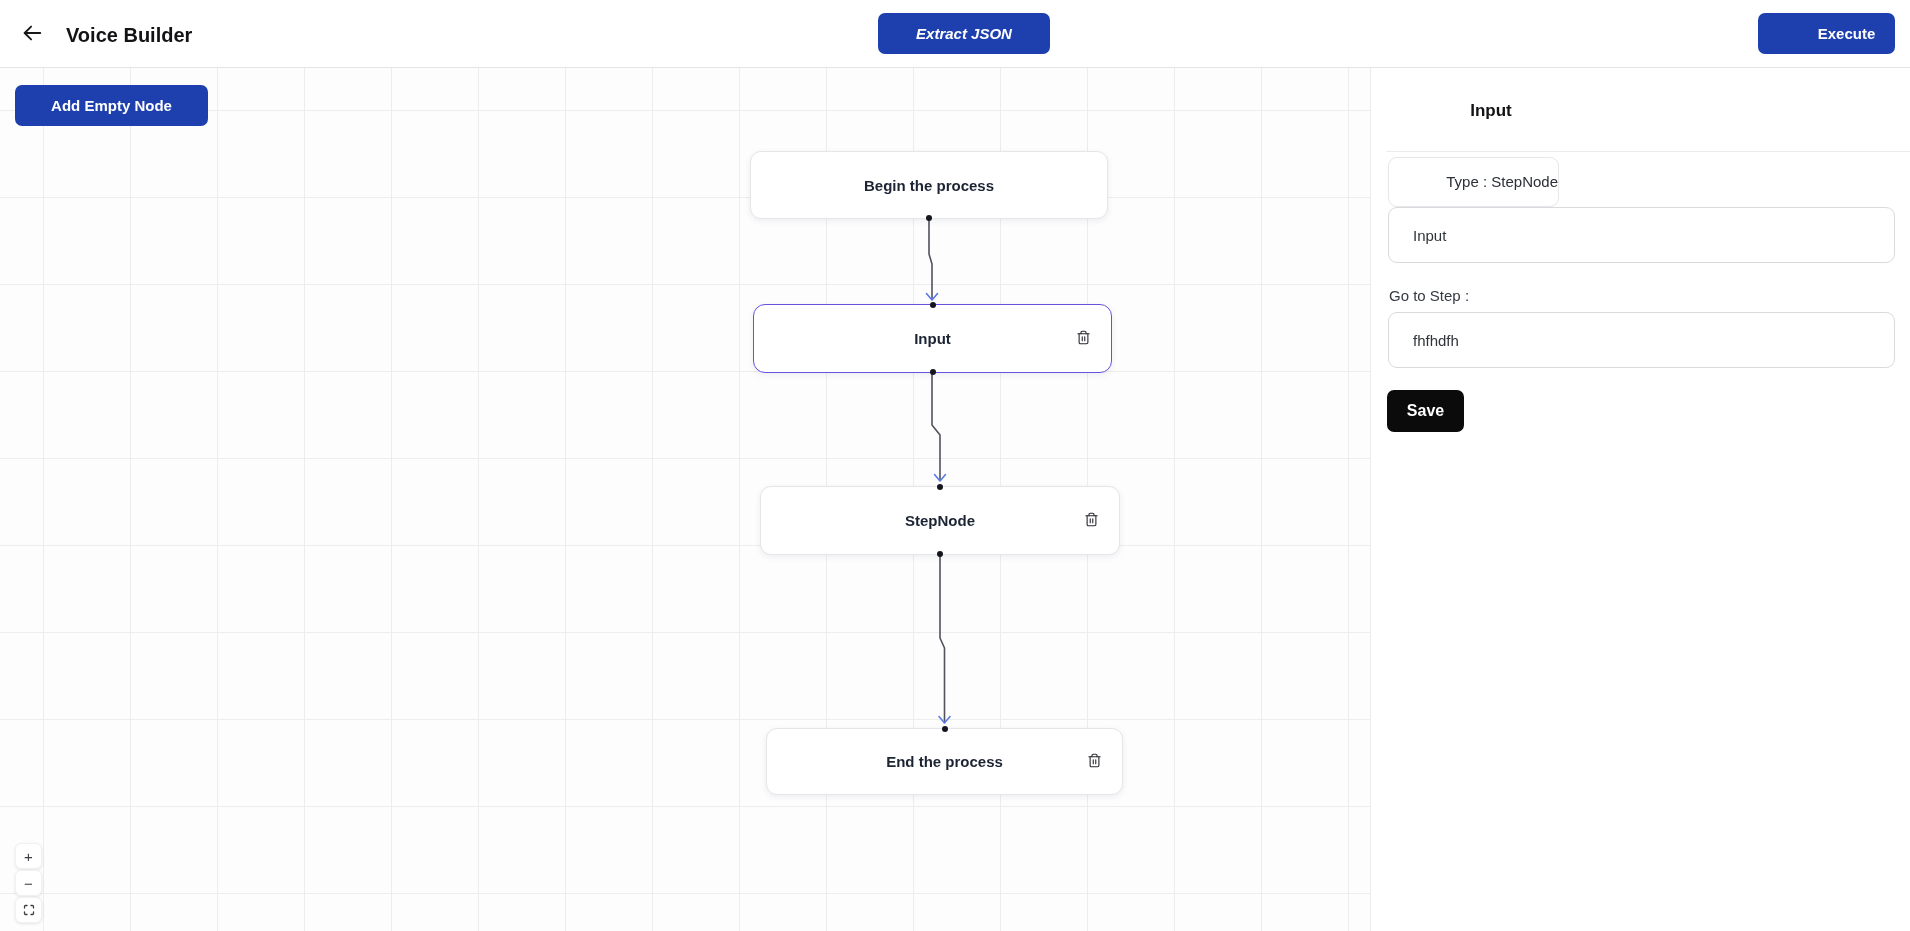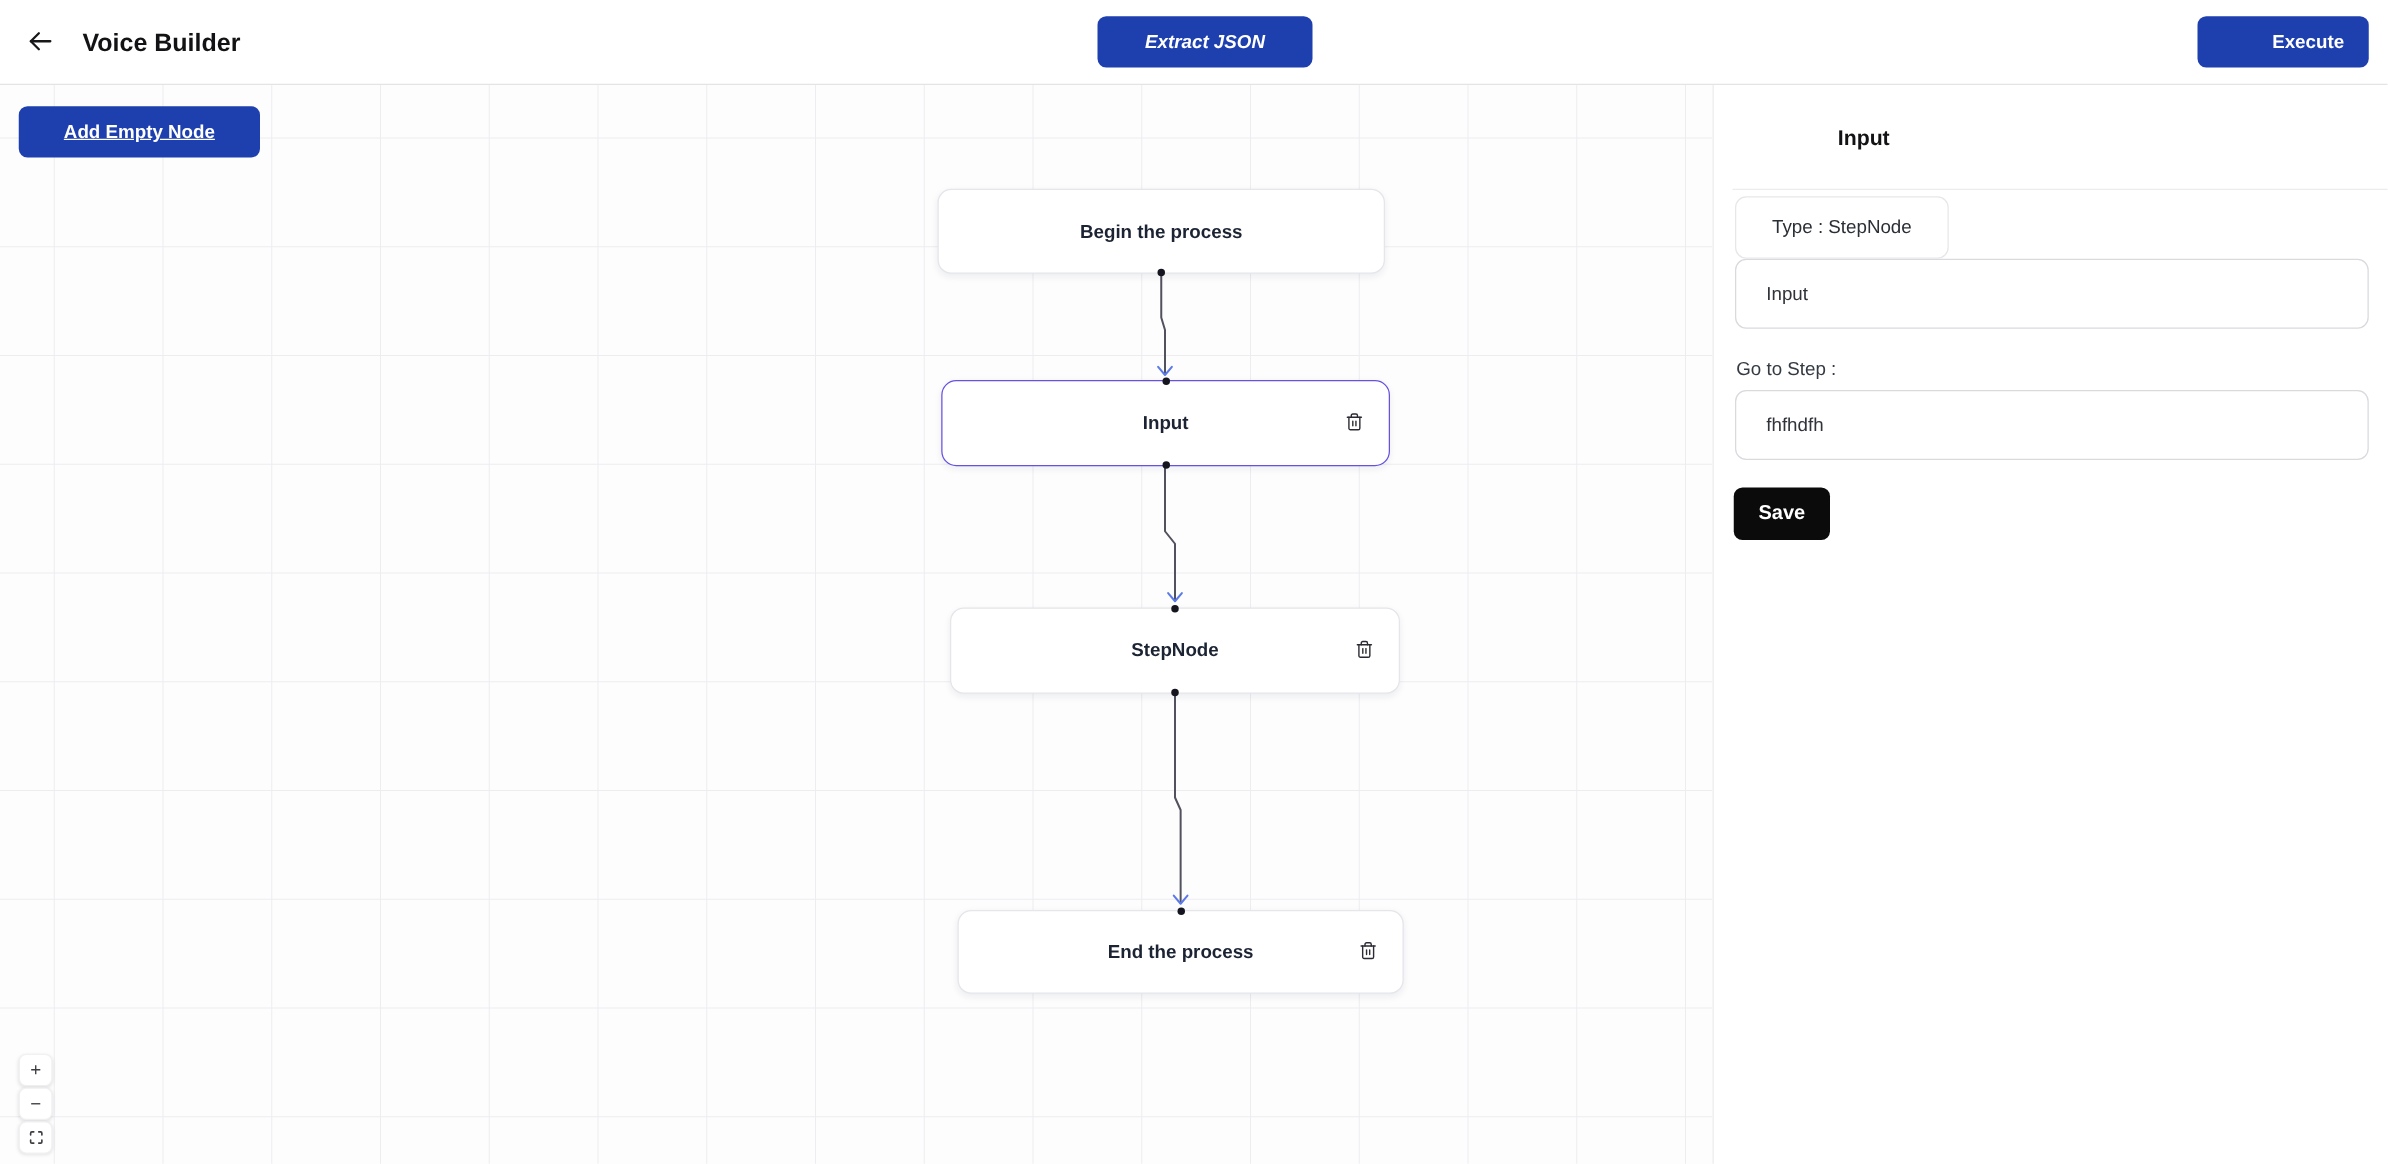--- a/index.html
+++ b/index.html
@@ -20,21 +20,21 @@
   .extract-btn { left:878px; top:13px; width:172px; height:41px;font-style:italic; }
   .execute-btn { right:15px; top:13px; width:137px; height:41px;padding-left:40px; }
 
   
   .canvas { position:absolute; left:0; top:68px; width:1370px; height:863px;
             background-color:#fdfdfe;
             background-image:
               linear-gradient(to right, #ededf0 1px, transparent 1px),
               linear-gradient(to bottom, #ededf0 1px, transparent 1px);
             background-size:87px 87px; background-position:43px 42px; }
-  .add-node-btn { left:15px; top:17px; width:193px; height:41px; position:absolute; z-index:5;text-decoration:underline; }
+  .add-node-btn { left:15px; top:17px; width:193px; height:41px; position:absolute; z-index:5; }
 
   .edges-svg { position:absolute; left:0; top:0; width:1370px; height:863px; z-index:1; }
 
   .node { position:absolute; background:#fff; border:1px solid #e5e5ea;
           border-radius:11px; box-shadow:0 2px 6px rgba(15,23,42,.07);
           display:flex; align-items:center; justify-content:center; z-index:3; cursor:pointer; }
   .node-label { font-size:15px; font-weight:600; color:#1c2434; }
   .node.selected { border:1px solid #6552e0; border-radius:12px; }
   .trash-btn { position:absolute; right:20px; top:50%; transform:translateY(-50%);
                background:none; border:none; cursor:pointer; color:#2b2b33;
@@ -52,21 +52,21 @@
               display:flex; align-items:center; justify-content:center;
               font-size:15px; color:#3c3c43; font-family:"Liberation Sans", sans-serif; }
 
   
   .panel { position:absolute; left:1370px; top:68px; width:540px; height:863px;
            background:#fff; border-left:1px solid #ececee; z-index:10; }
   .panel-title { margin-top:33px; width:240px; text-align:center;
                  font-size:17px; font-weight:bold; color:#131316; }
   .panel-divider { margin:30px 0 0 15px; border:none; border-top:1px solid #ececee; }
   .type-box { display:inline-block; margin:5px 0 0 17px; width:171px; height:50px;
-              line-height:48px; text-align:center; border:1px solid #e7e7ea;
+              line-height:48px; text-align:right; border:1px solid #e7e7ea;
               border-radius:9px; font-size:15px; color:#2b2f36; background:#fff; }
   .field-label { margin:13px 0 8px 18px; font-size:15px; color:#343a42; }
   .field-input { display:block; margin-left:17px; width:507px; height:56px;
                  border:1px solid #d9dade; border-radius:9px; padding-left:24px;
                  font-size:15px; color:#30343a; background:#fff; outline:none;
                  font-family:"Liberation Sans", sans-serif; }
   .save-btn { margin:22px 0 0 16px; width:77px; height:42px; background:#0b0b0c;
               color:#fff; border:none; border-radius:7px; font-size:16px;
               font-weight:bold; cursor:pointer;
               font-family:"Liberation Sans", sans-serif; }

